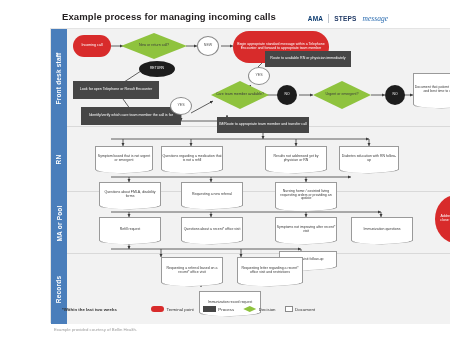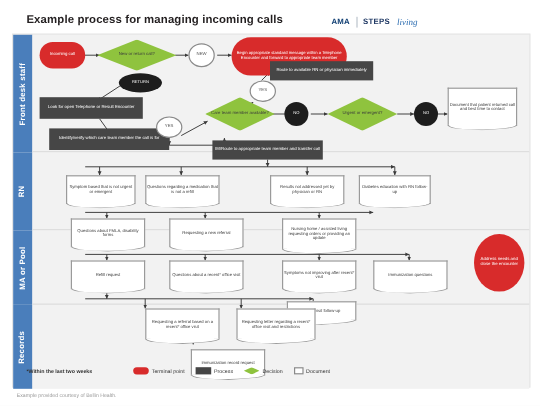--- a/index.html
+++ b/index.html
@@ -6,20 +6,21 @@
   html, body {
     width: 450px; height: 338px;
     background: #ffffff;
     font-family: "Liberation Sans", sans-serif;
     overflow: hidden;
   }
   #page {
     position: relative;
     width: 356px; height: 338px;
     background: #ffffff;
+    margin-left: 40px;
   }
 
   
   #title {
     position: absolute; left: 22px; top: 11px;
     font-size: 9.5px; font-weight: bold; color: #231f20;
     letter-spacing: .1px;
   }
   #logo {
     position: absolute; right: 8px; top: 14px;
@@ -133,21 +134,21 @@
 <body>
 
 <div id="page">
 
   <div id="title">Example process for managing incoming calls</div>
 
   <div id="logo">
     <span class="ama">AMA</span>
     <span class="divider"></span>
     <span class="steps">STEPS</span>
-    <span class="fwd">living</span>
+    <span class="fwd">message</span>
   </div>
 
   <div id="diagram">
 
     <div class="lane-label" style="top:0; height:98px;">
       <span>Front desk staff</span>
     </div>
     <div class="lane-label" style="top:98px; height:65px;">
       <span>RN</span>
     </div>

